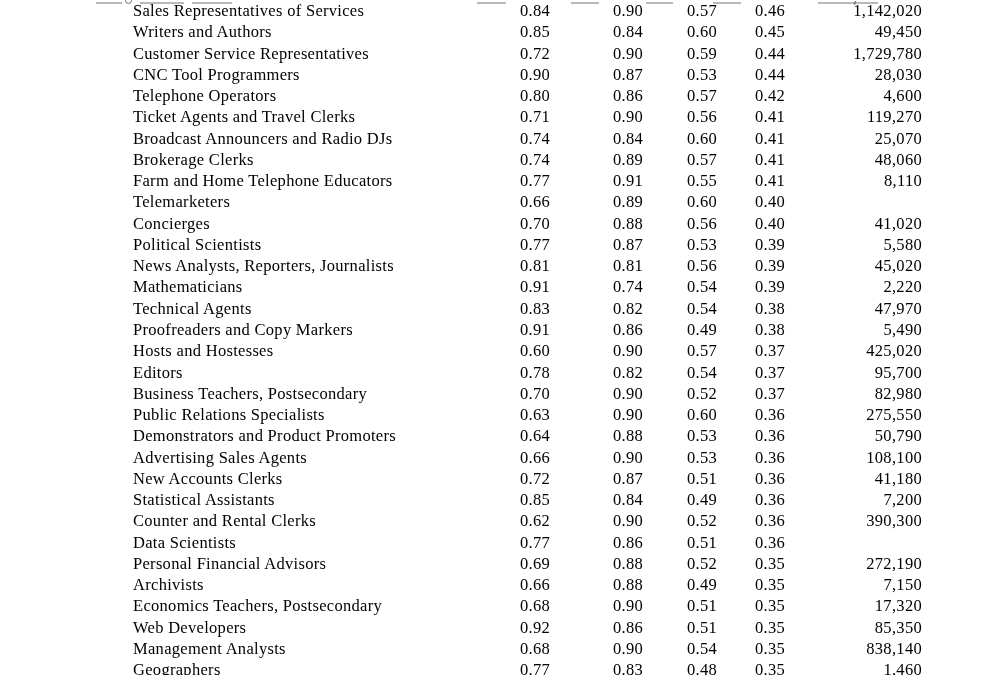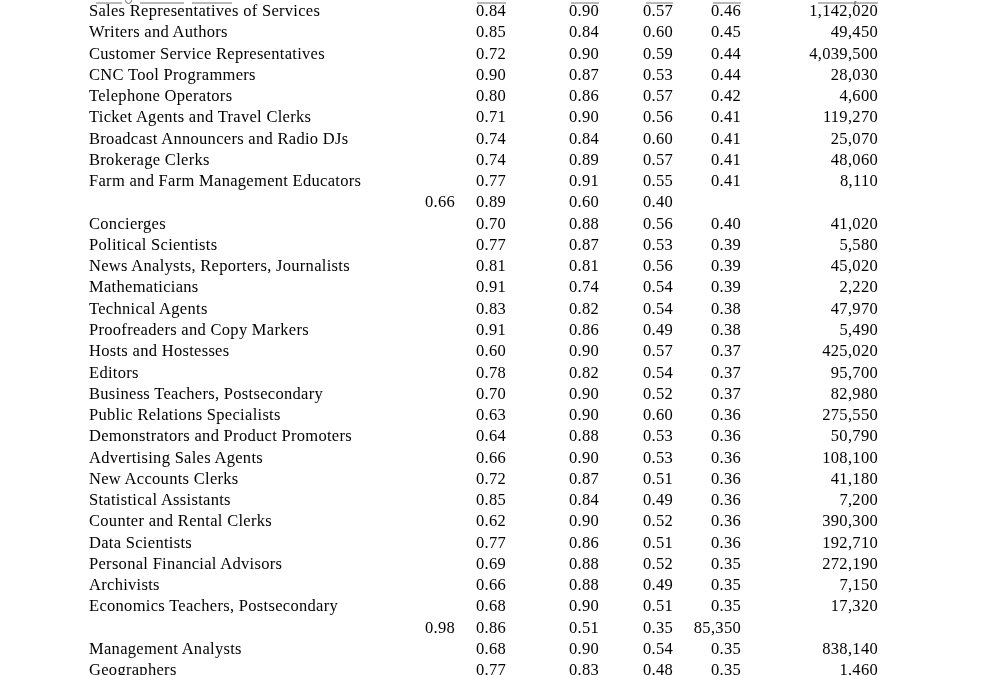--- a/index.html
+++ b/index.html
@@ -32,20 +32,21 @@
     position: absolute; top: 0; left: 0; width: 878px;
     font-size: 16.5px;
     letter-spacing: 0.3px;
   }
   .row {
     display: grid;
     grid-template-columns: 455px 51px 93px 74px 68px 137px;
     height: 21.27px;
     line-height: 21.27px;
     white-space: nowrap;
+    margin-left: 44px;
   }
   .cell { overflow: visible; }
   .cell.name { text-align: left; padding-left: 89px; }
   .cell.num  { text-align: right; font-variant-numeric: lining-nums; }
 </style>
 </head>
 <body>
 
 <div class="page">
 
@@ -80,21 +81,21 @@
     <div class="cell num">0.45</div>
     <div class="cell num">49,450</div>
   </div>
 
   <div class="row">
     <div class="cell name">Customer Service Representatives</div>
     <div class="cell num">0.72</div>
     <div class="cell num">0.90</div>
     <div class="cell num">0.59</div>
     <div class="cell num">0.44</div>
-    <div class="cell num">4,039,500</div>
+    <div class="cell num">1,729,780</div>
   </div>
 
   <div class="row">
     <div class="cell name">CNC Tool Programmers</div>
     <div class="cell num">0.90</div>
     <div class="cell num">0.87</div>
     <div class="cell num">0.53</div>
     <div class="cell num">0.44</div>
     <div class="cell num">28,030</div>
   </div>
@@ -129,29 +130,30 @@
   <div class="row">
     <div class="cell name">Brokerage Clerks</div>
     <div class="cell num">0.74</div>
     <div class="cell num">0.89</div>
     <div class="cell num">0.57</div>
     <div class="cell num">0.41</div>
     <div class="cell num">48,060</div>
   </div>
 
   <div class="row">
-    <div class="cell name">Farm and Farm Management Educators</div>
+    <div class="cell name">Farm and Home Telephone Educators</div>
     <div class="cell num">0.77</div>
     <div class="cell num">0.91</div>
     <div class="cell num">0.55</div>
     <div class="cell num">0.41</div>
     <div class="cell num">8,110</div>
   </div>
 
   <div class="row">
+    <div class="cell name">Telemarketers</div>
     <div class="cell num">0.66</div>
     <div class="cell num">0.89</div>
     <div class="cell num">0.60</div>
     <div class="cell num">0.40</div>
   </div>
 
   <div class="row">
     <div class="cell name">Concierges</div>
     <div class="cell num">0.70</div>
     <div class="cell num">0.88</div>
@@ -285,21 +287,20 @@
     <div class="cell num">0.36</div>
     <div class="cell num">390,300</div>
   </div>
 
   <div class="row">
     <div class="cell name">Data Scientists</div>
     <div class="cell num">0.77</div>
     <div class="cell num">0.86</div>
     <div class="cell num">0.51</div>
     <div class="cell num">0.36</div>
-    <div class="cell num">192,710</div>
   </div>
 
   <div class="row">
     <div class="cell name">Personal Financial Advisors</div>
     <div class="cell num">0.69</div>
     <div class="cell num">0.88</div>
     <div class="cell num">0.52</div>
     <div class="cell num">0.35</div>
     <div class="cell num">272,190</div>
   </div>
@@ -316,21 +317,22 @@
   <div class="row">
     <div class="cell name">Economics Teachers, Postsecondary</div>
     <div class="cell num">0.68</div>
     <div class="cell num">0.90</div>
     <div class="cell num">0.51</div>
     <div class="cell num">0.35</div>
     <div class="cell num">17,320</div>
   </div>
 
   <div class="row">
-    <div class="cell num">0.98</div>
+    <div class="cell name">Web Developers</div>
+    <div class="cell num">0.92</div>
     <div class="cell num">0.86</div>
     <div class="cell num">0.51</div>
     <div class="cell num">0.35</div>
     <div class="cell num">85,350</div>
   </div>
 
   <div class="row">
     <div class="cell name">Management Analysts</div>
     <div class="cell num">0.68</div>
     <div class="cell num">0.90</div>

